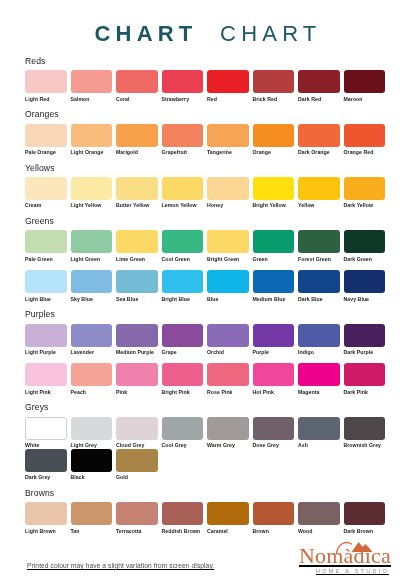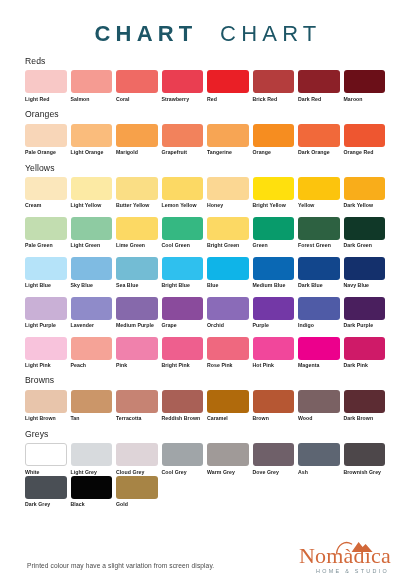--- a/index.html
+++ b/index.html
@@ -79,20 +79,21 @@
   }
   
   .footer {
     position: absolute;
     left: 27px;
     right: 25px;
     bottom: 14px;
     display: flex;
     align-items: flex-end;
     justify-content: space-between;
+    text-decoration: underline;
   }
   .footer-note {
     font-size: 6.6px;
     color: #4a4a4a;
     letter-spacing: 0.1px;
     padding-bottom: 4px;
     line-height: 1.2;
     white-space: nowrap;
   }
   .brand {
@@ -245,20 +246,21 @@
             <div class="chip" style="background: rgb(252, 196, 13);"></div>
             <div class="swatch-label">Yellow</div>
           </div>
           <div class="swatch">
             <div class="chip" style="background: rgb(249, 173, 26);"></div>
             <div class="swatch-label">Dark Yellow</div>
           </div>
         </div>
       </div>
       <div class="group">
+        <div class="group-title">Greens</div>
         <div class="swatch-row">
           <div class="swatch">
             <div class="chip" style="background: rgb(194, 221, 176);"></div>
             <div class="swatch-label">Pale Green</div>
           </div>
           <div class="swatch">
             <div class="chip" style="background: rgb(142, 203, 162);"></div>
             <div class="swatch-label">Light Green</div>
           </div>
           <div class="swatch">
@@ -317,20 +319,21 @@
             <div class="chip" style="background: rgb(18, 70, 140);"></div>
             <div class="swatch-label">Dark Blue</div>
           </div>
           <div class="swatch">
             <div class="chip" style="background: rgb(20, 48, 108);"></div>
             <div class="swatch-label">Navy Blue</div>
           </div>
         </div>
       </div>
       <div class="group">
+        <div class="group-title">Purples</div>
         <div class="swatch-row">
           <div class="swatch">
             <div class="chip" style="background: rgb(201, 176, 214);"></div>
             <div class="swatch-label">Light Purple</div>
           </div>
           <div class="swatch">
             <div class="chip" style="background: rgb(143, 139, 201);"></div>
             <div class="swatch-label">Lavender</div>
           </div>
           <div class="swatch">
@@ -389,20 +392,71 @@
             <div class="chip" style="background: rgb(236, 0, 140);"></div>
             <div class="swatch-label">Magenta</div>
           </div>
           <div class="swatch">
             <div class="chip" style="background: rgb(207, 26, 104);"></div>
             <div class="swatch-label">Dark Pink</div>
           </div>
         </div>
       </div>
       <div class="group">
+        <div class="group-title">Greys</div>
+        <div class="swatch-row">
+          <div class="swatch">
+            <div class="chip outlined" style="background: rgb(255, 255, 255);"></div>
+            <div class="swatch-label">White</div>
+          </div>
+          <div class="swatch">
+            <div class="chip" style="background: rgb(215, 218, 221);"></div>
+            <div class="swatch-label">Light Grey</div>
+          </div>
+          <div class="swatch">
+            <div class="chip" style="background: rgb(222, 212, 216);"></div>
+            <div class="swatch-label">Cloud Grey</div>
+          </div>
+          <div class="swatch">
+            <div class="chip" style="background: rgb(160, 165, 168);"></div>
+            <div class="swatch-label">Cool Grey</div>
+          </div>
+          <div class="swatch">
+            <div class="chip" style="background: rgb(160, 154, 152);"></div>
+            <div class="swatch-label">Warm Grey</div>
+          </div>
+          <div class="swatch">
+            <div class="chip" style="background: rgb(111, 96, 105);"></div>
+            <div class="swatch-label">Dove Grey</div>
+          </div>
+          <div class="swatch">
+            <div class="chip" style="background: rgb(93, 101, 114);"></div>
+            <div class="swatch-label">Ash</div>
+          </div>
+          <div class="swatch">
+            <div class="chip" style="background: rgb(77, 71, 74);"></div>
+            <div class="swatch-label">Brownish Grey</div>
+          </div>
+        </div>
+        <div class="swatch-row">
+          <div class="swatch">
+            <div class="chip" style="background: rgb(74, 79, 85);"></div>
+            <div class="swatch-label">Dark Grey</div>
+          </div>
+          <div class="swatch">
+            <div class="chip" style="background: rgb(5, 5, 5);"></div>
+            <div class="swatch-label">Black</div>
+          </div>
+          <div class="swatch">
+            <div class="chip" style="background: rgb(167, 132, 69);"></div>
+            <div class="swatch-label">Gold</div>
+          </div>
+        </div>
+      </div>
+      <div class="group">
         <div class="group-title">Browns</div>
         <div class="swatch-row">
           <div class="swatch">
             <div class="chip" style="background: rgb(232, 197, 171);"></div>
             <div class="swatch-label">Light Brown</div>
           </div>
           <div class="swatch">
             <div class="chip" style="background: rgb(203, 150, 105);"></div>
             <div class="swatch-label">Tan</div>
           </div>
@@ -422,71 +476,20 @@
             <div class="chip" style="background: rgb(182, 87, 51);"></div>
             <div class="swatch-label">Brown</div>
           </div>
           <div class="swatch">
             <div class="chip" style="background: rgb(122, 97, 99);"></div>
             <div class="swatch-label">Wood</div>
           </div>
           <div class="swatch">
             <div class="chip" style="background: rgb(92, 44, 51);"></div>
             <div class="swatch-label">Dark Brown</div>
-          </div>
-        </div>
-      </div>
-      <div class="group">
-        <div class="group-title">Greys</div>
-        <div class="swatch-row">
-          <div class="swatch">
-            <div class="chip outlined" style="background: rgb(255, 255, 255);"></div>
-            <div class="swatch-label">White</div>
-          </div>
-          <div class="swatch">
-            <div class="chip" style="background: rgb(215, 218, 221);"></div>
-            <div class="swatch-label">Light Grey</div>
-          </div>
-          <div class="swatch">
-            <div class="chip" style="background: rgb(222, 212, 216);"></div>
-            <div class="swatch-label">Cloud Grey</div>
-          </div>
-          <div class="swatch">
-            <div class="chip" style="background: rgb(160, 165, 168);"></div>
-            <div class="swatch-label">Cool Grey</div>
-          </div>
-          <div class="swatch">
-            <div class="chip" style="background: rgb(160, 154, 152);"></div>
-            <div class="swatch-label">Warm Grey</div>
-          </div>
-          <div class="swatch">
-            <div class="chip" style="background: rgb(111, 96, 105);"></div>
-            <div class="swatch-label">Dove Grey</div>
-          </div>
-          <div class="swatch">
-            <div class="chip" style="background: rgb(93, 101, 114);"></div>
-            <div class="swatch-label">Ash</div>
-          </div>
-          <div class="swatch">
-            <div class="chip" style="background: rgb(77, 71, 74);"></div>
-            <div class="swatch-label">Brownish Grey</div>
-          </div>
-        </div>
-        <div class="swatch-row">
-          <div class="swatch">
-            <div class="chip" style="background: rgb(74, 79, 85);"></div>
-            <div class="swatch-label">Dark Grey</div>
-          </div>
-          <div class="swatch">
-            <div class="chip" style="background: rgb(5, 5, 5);"></div>
-            <div class="swatch-label">Black</div>
-          </div>
-          <div class="swatch">
-            <div class="chip" style="background: rgb(167, 132, 69);"></div>
-            <div class="swatch-label">Gold</div>
           </div>
         </div>
       </div>
     </div>
 
   <div class="footer">
     <div class="footer-note">Printed colour may have a slight variation from screen display.</div>
     <div class="brand">
       <svg class="brand-mark" viewBox="0 0 40 15">
         <path d="M2 14 C3 6, 10 1, 17 5" fill="none" stroke="#d2693a" stroke-width="1.4" stroke-linecap="round"></path>

